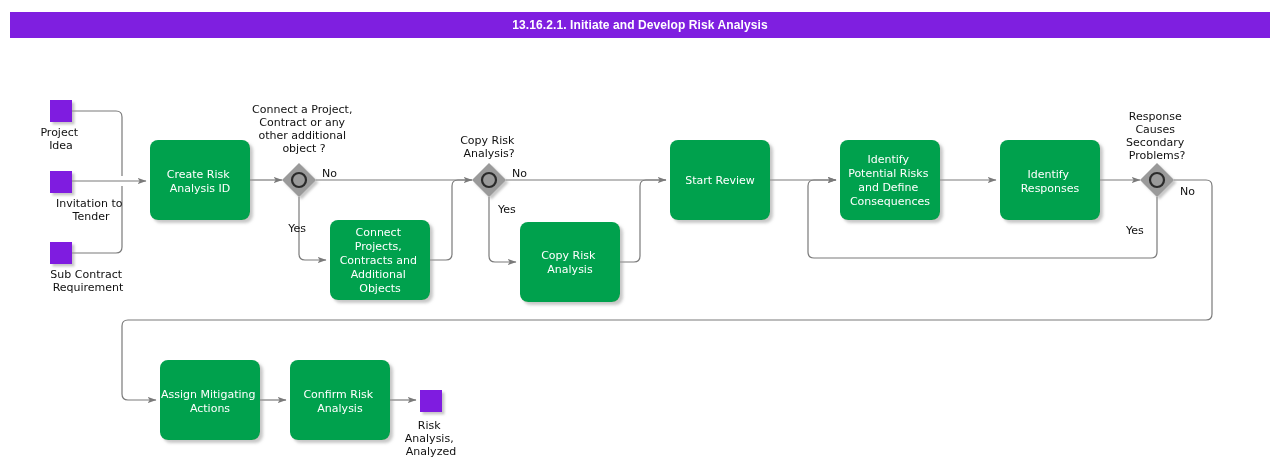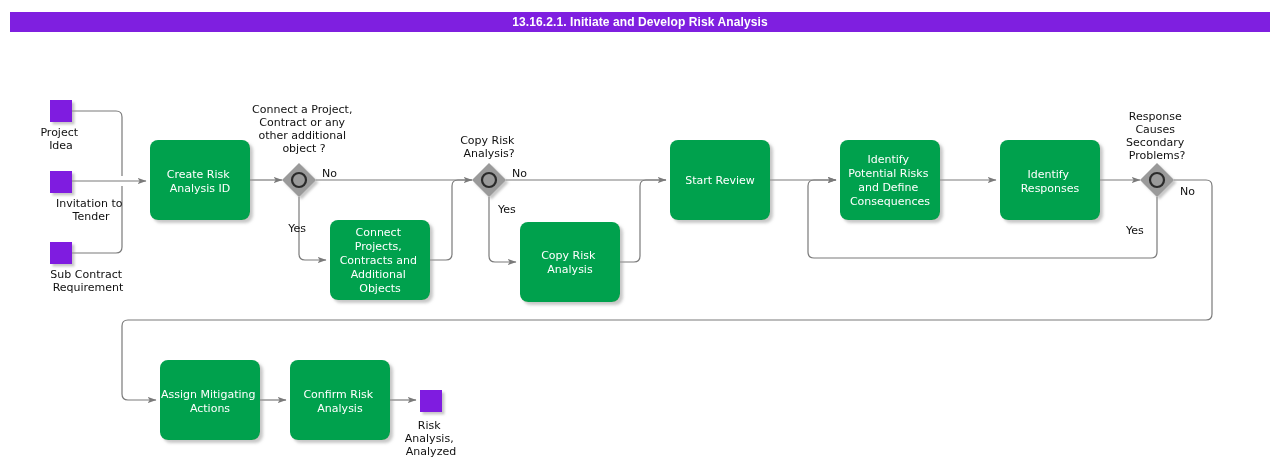--- a/index.html
+++ b/index.html
@@ -13,21 +13,21 @@
     width: 1280px;
     height: 467px;
     background: #ffffff;
     overflow: hidden;
   }
   #title-bar {
     position: absolute;
     left: 10px;
     top: 12px;
     width: 1260px;
-    height: 20px;
+    height: 26px;
     background: #7F1FE0;
     display: flex;
     align-items: center;
     justify-content: center;
   }
   #title-text {
     color: #ffffff;
     font-family: "Liberation Sans", sans-serif;
     font-size: 12px;
     font-weight: bold;

